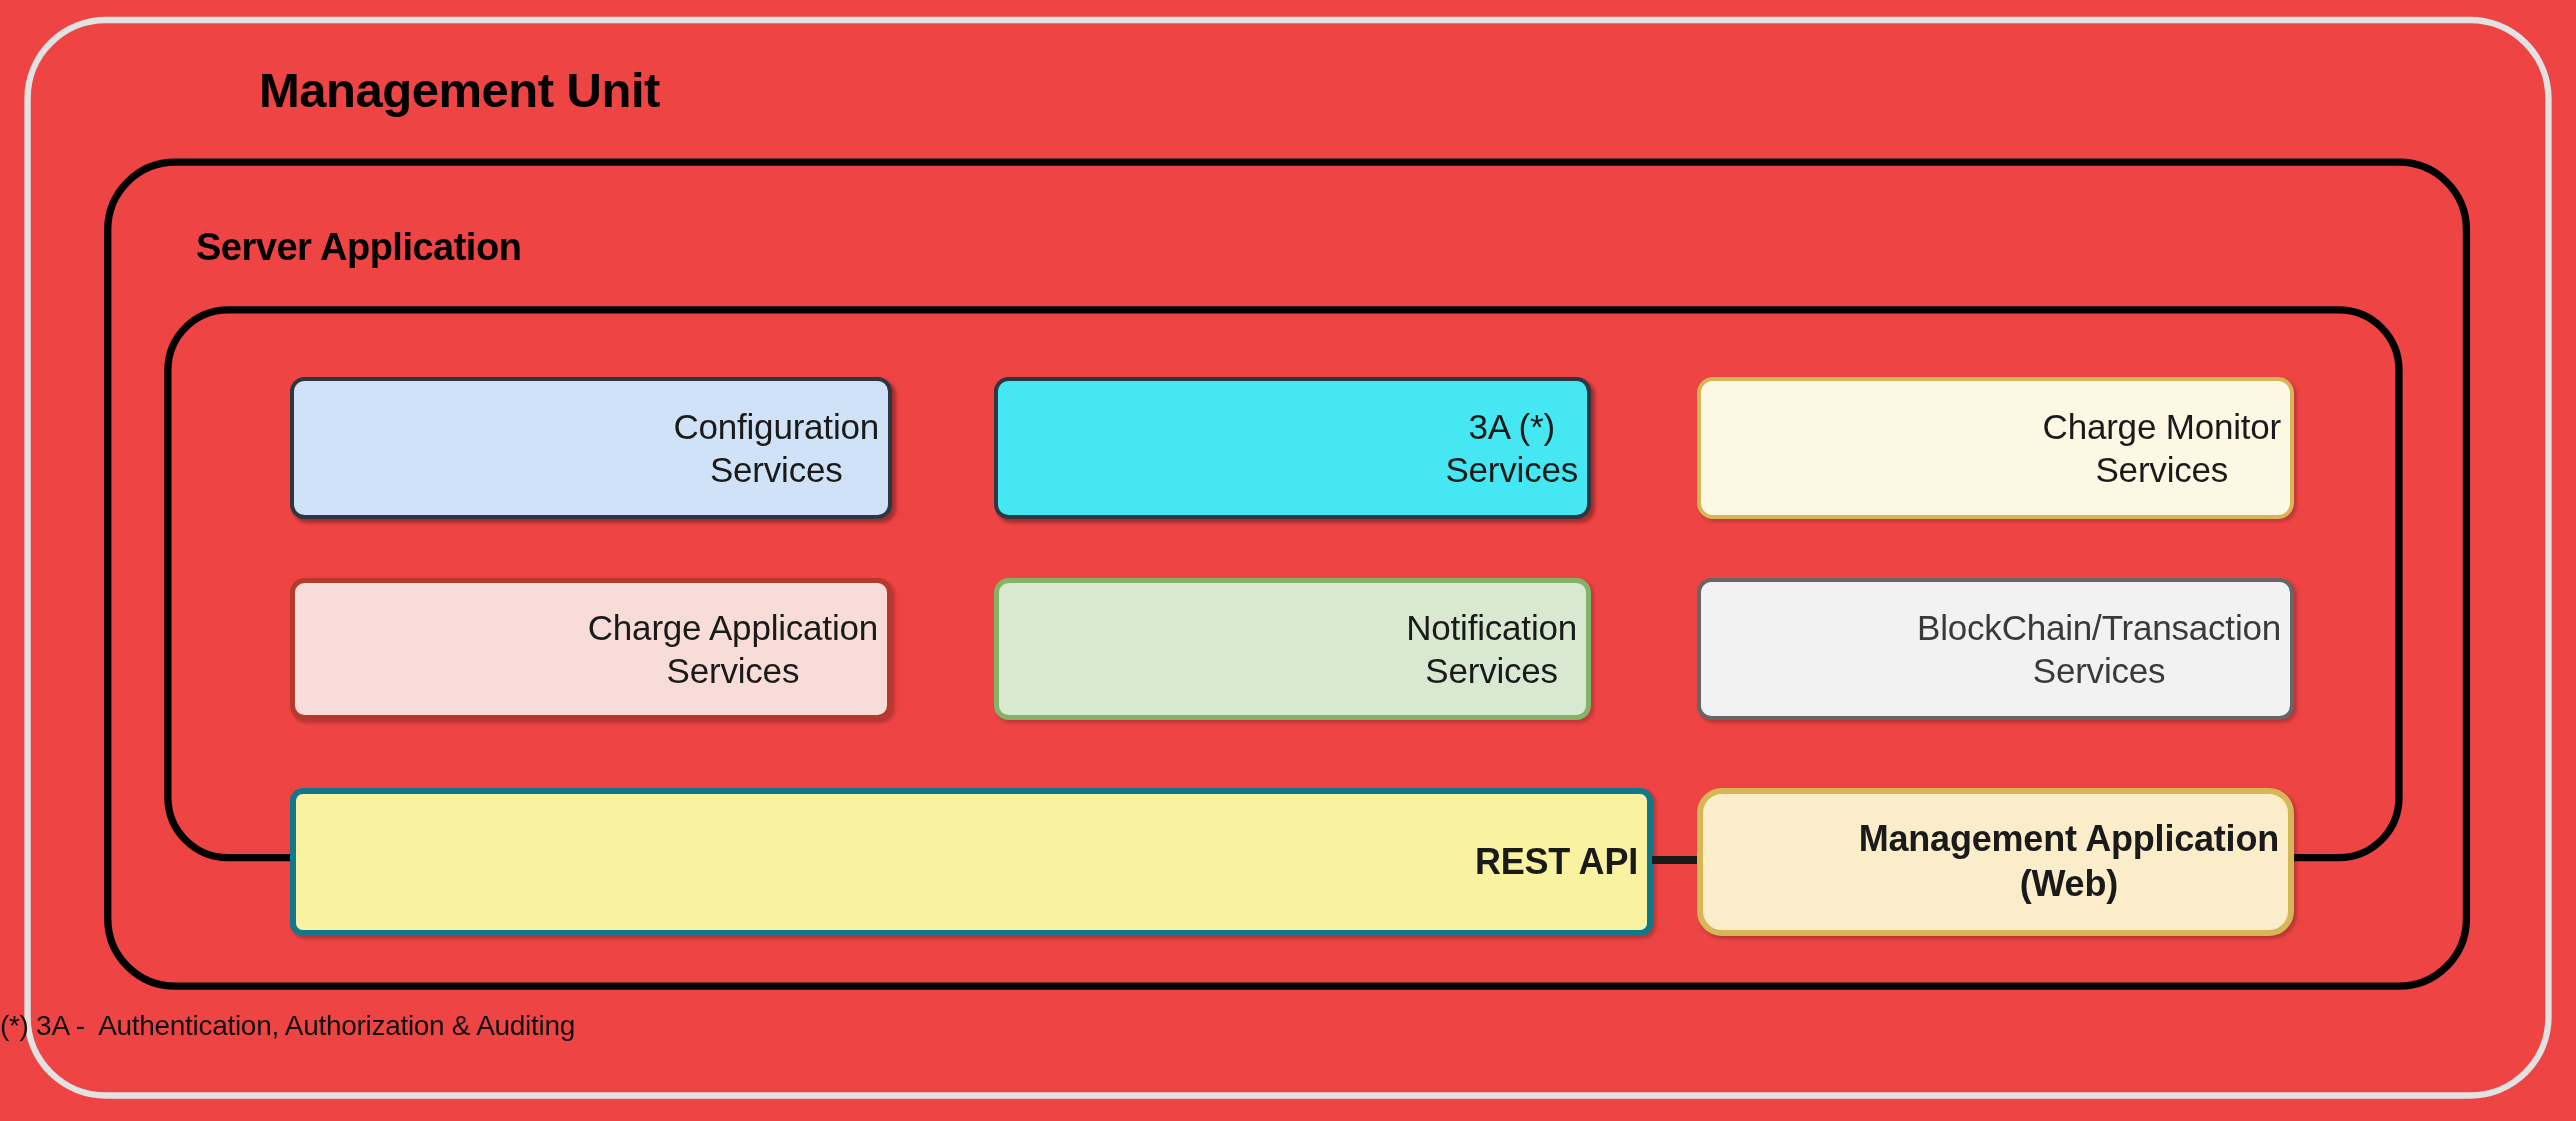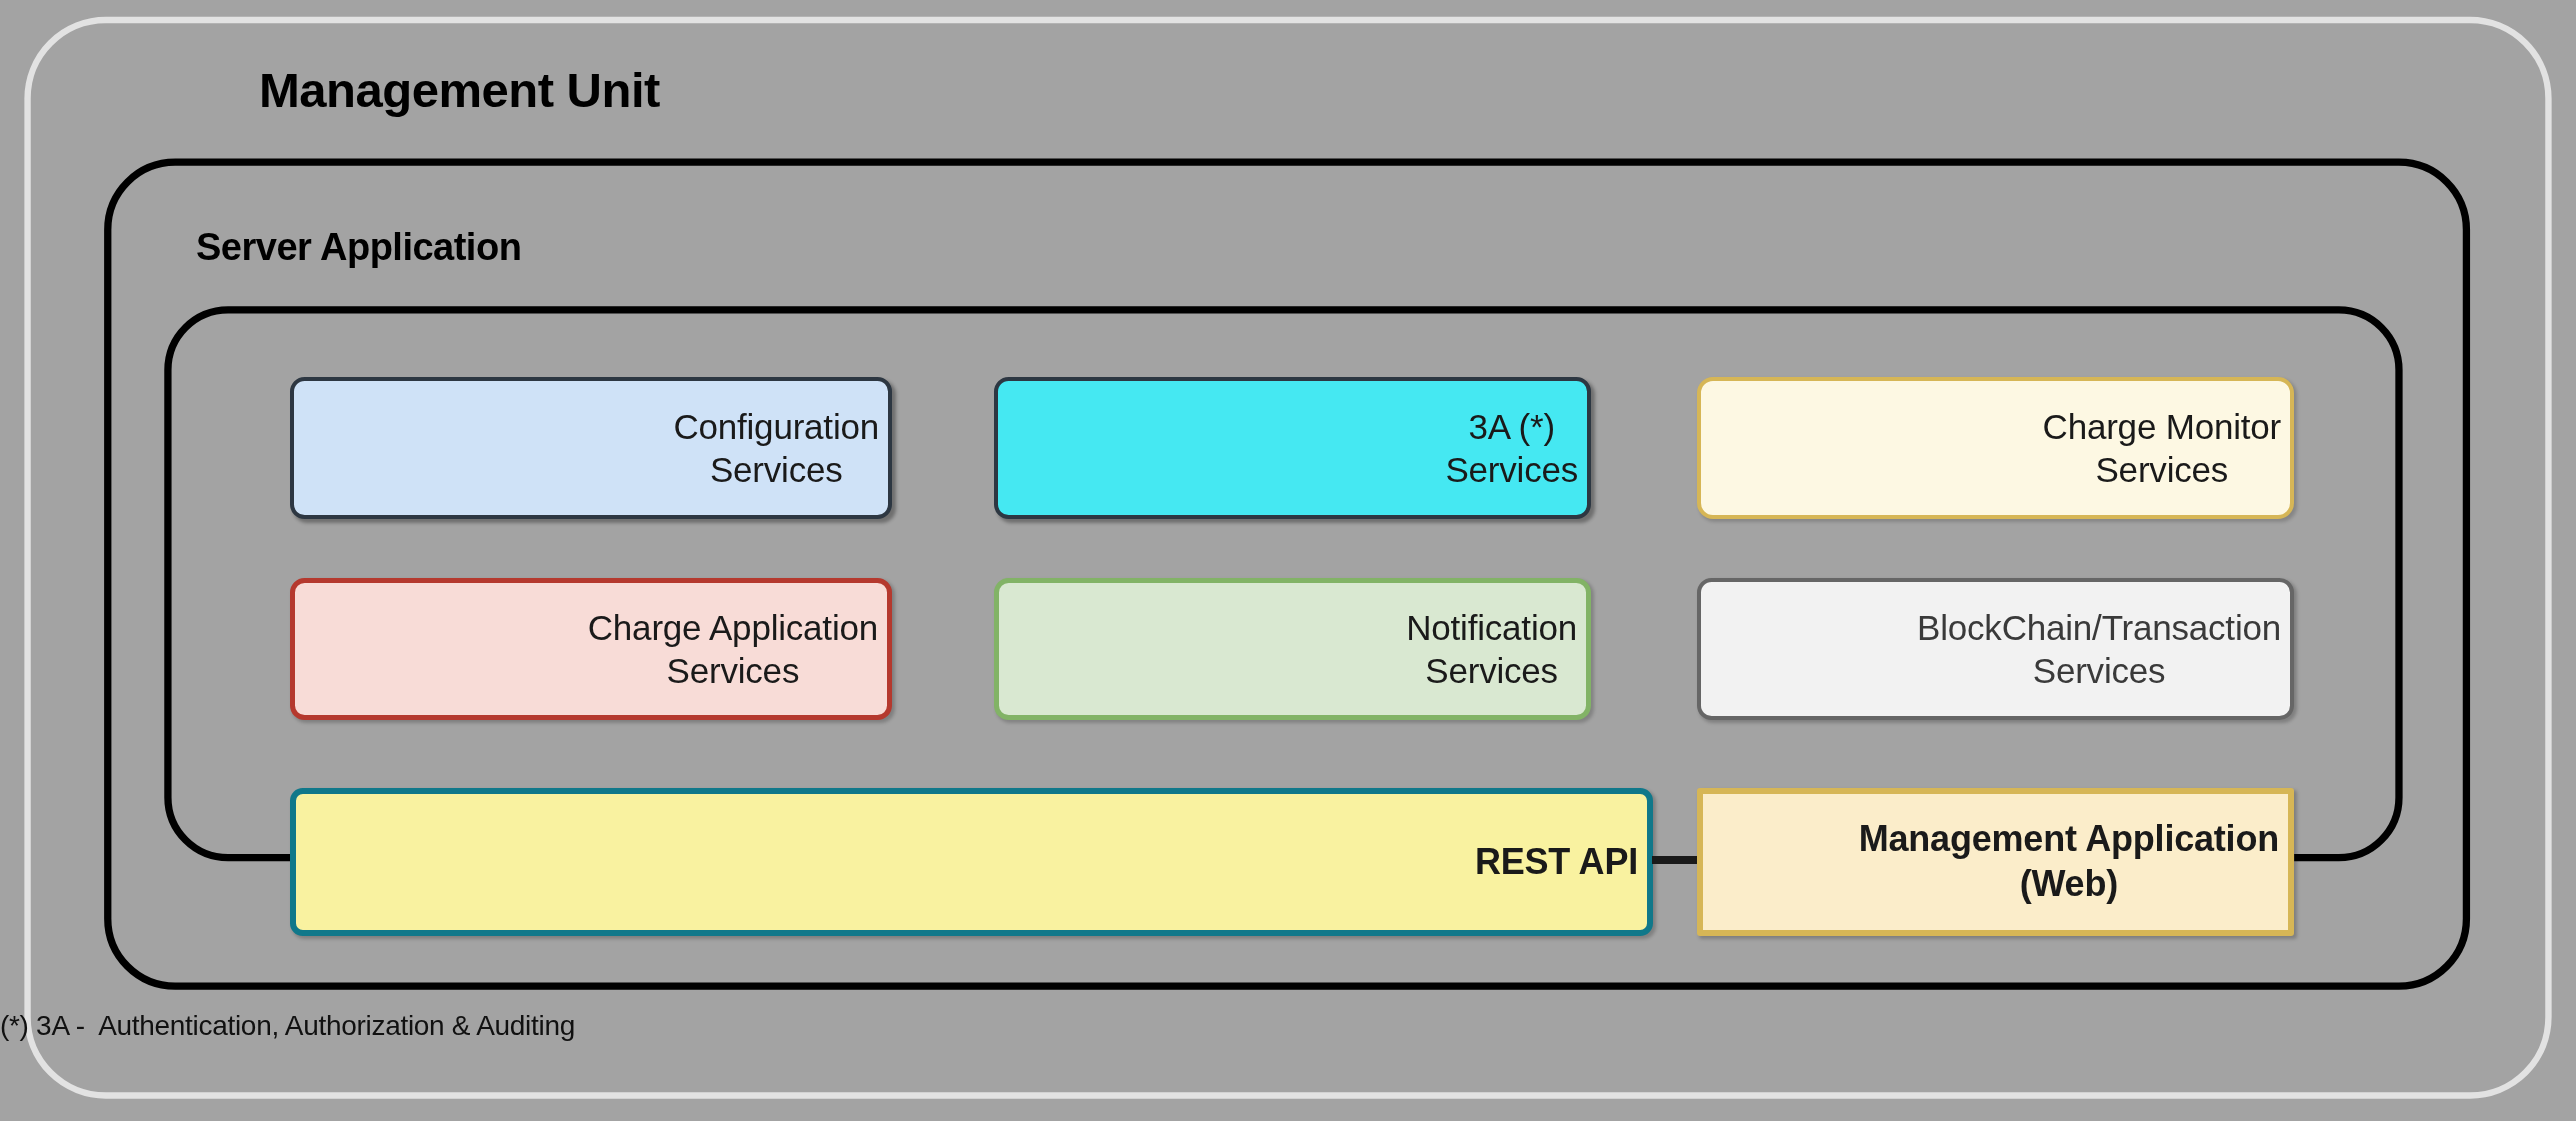--- a/index.html
+++ b/index.html
@@ -9,21 +9,21 @@
     background: #ffffff;
   }
   body {
     font-family: "Liberation Sans", sans-serif;
     -webkit-font-smoothing: antialiased;
   }
   #stage {
     position: relative;
     width: 2576px;
     height: 1121px;
-    background: #a3a3a3;
+    background: #ef4444;
     overflow: hidden;
   }
 
   
   #frames {
     position: absolute;
     left: 0;
     top: 0;
     width: 2576px;
     height: 1121px;
@@ -122,21 +122,21 @@
     border: 6.4px solid #10788a;
     border-radius: 12.8px;
     font-weight: bold;
     font-size: 36px;
     box-shadow: 2.7px 2.7px 3.6px rgba(0,0,0,0.22);
   }
   #node-management-application {
     left: 1697px; top: 788px;  width: 597px;  height: 148px;
     background: #fbedca;
     border: 6.4px solid #d6b656;
-    border-radius: 3px;
+    border-radius: 25px;
     font-weight: bold;
     font-size: 36px;
     box-shadow: 2.7px 2.7px 3.6px rgba(0,0,0,0.22);
   }
 
   
   #connector-restapi-managementapp {
     position: absolute;
     left: 1652px;
     top: 856px;

